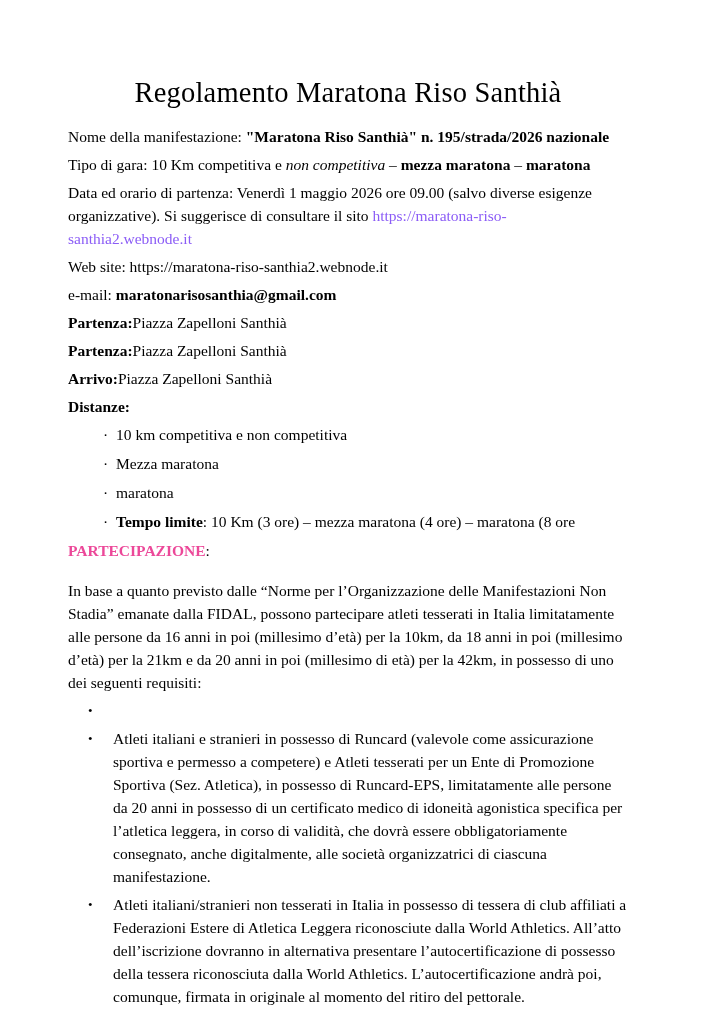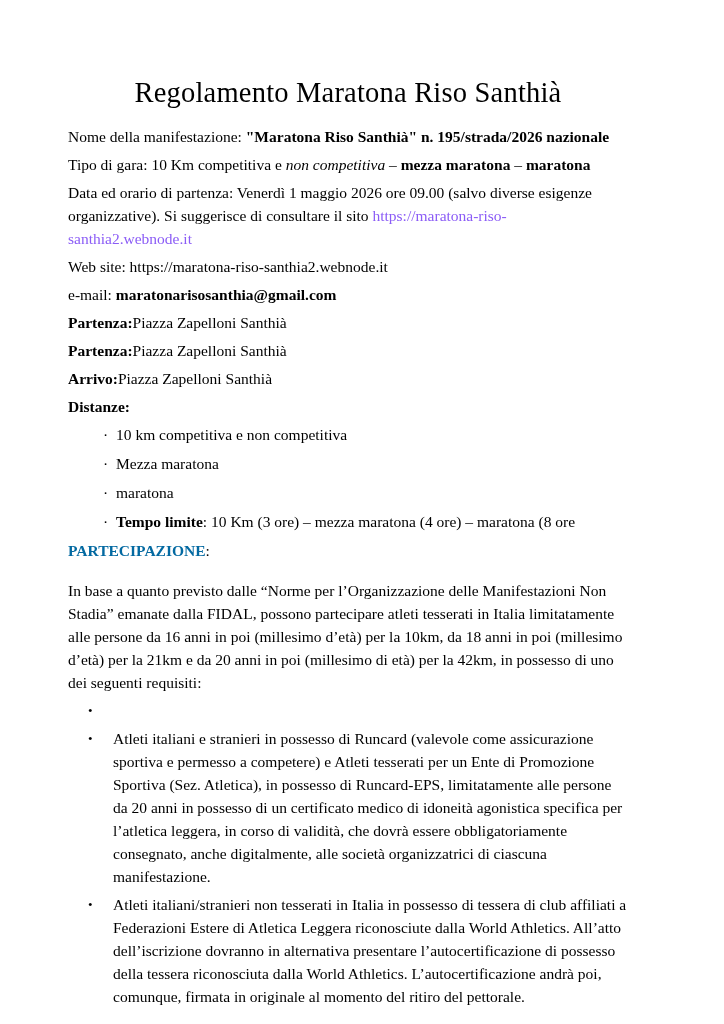--- a/index.html
+++ b/index.html
@@ -34,21 +34,21 @@
     line-height: 23px;
   }
   .b { font-weight: 700; }
   .i { font-style: italic; }
   .link {
     color: #8b5cf6;
     text-decoration: none;
     cursor: pointer;
   }
   .navy {
-    color: #0369a1;
+    color: #ec4899;
     font-weight: 700;
   }
   ul.dlist, ul.plist {
     list-style: none;
     margin: 0 0 5px 0;
     padding: 0;
   }
   ul.dlist li {
     display: flex;
     padding-left: 35px;

